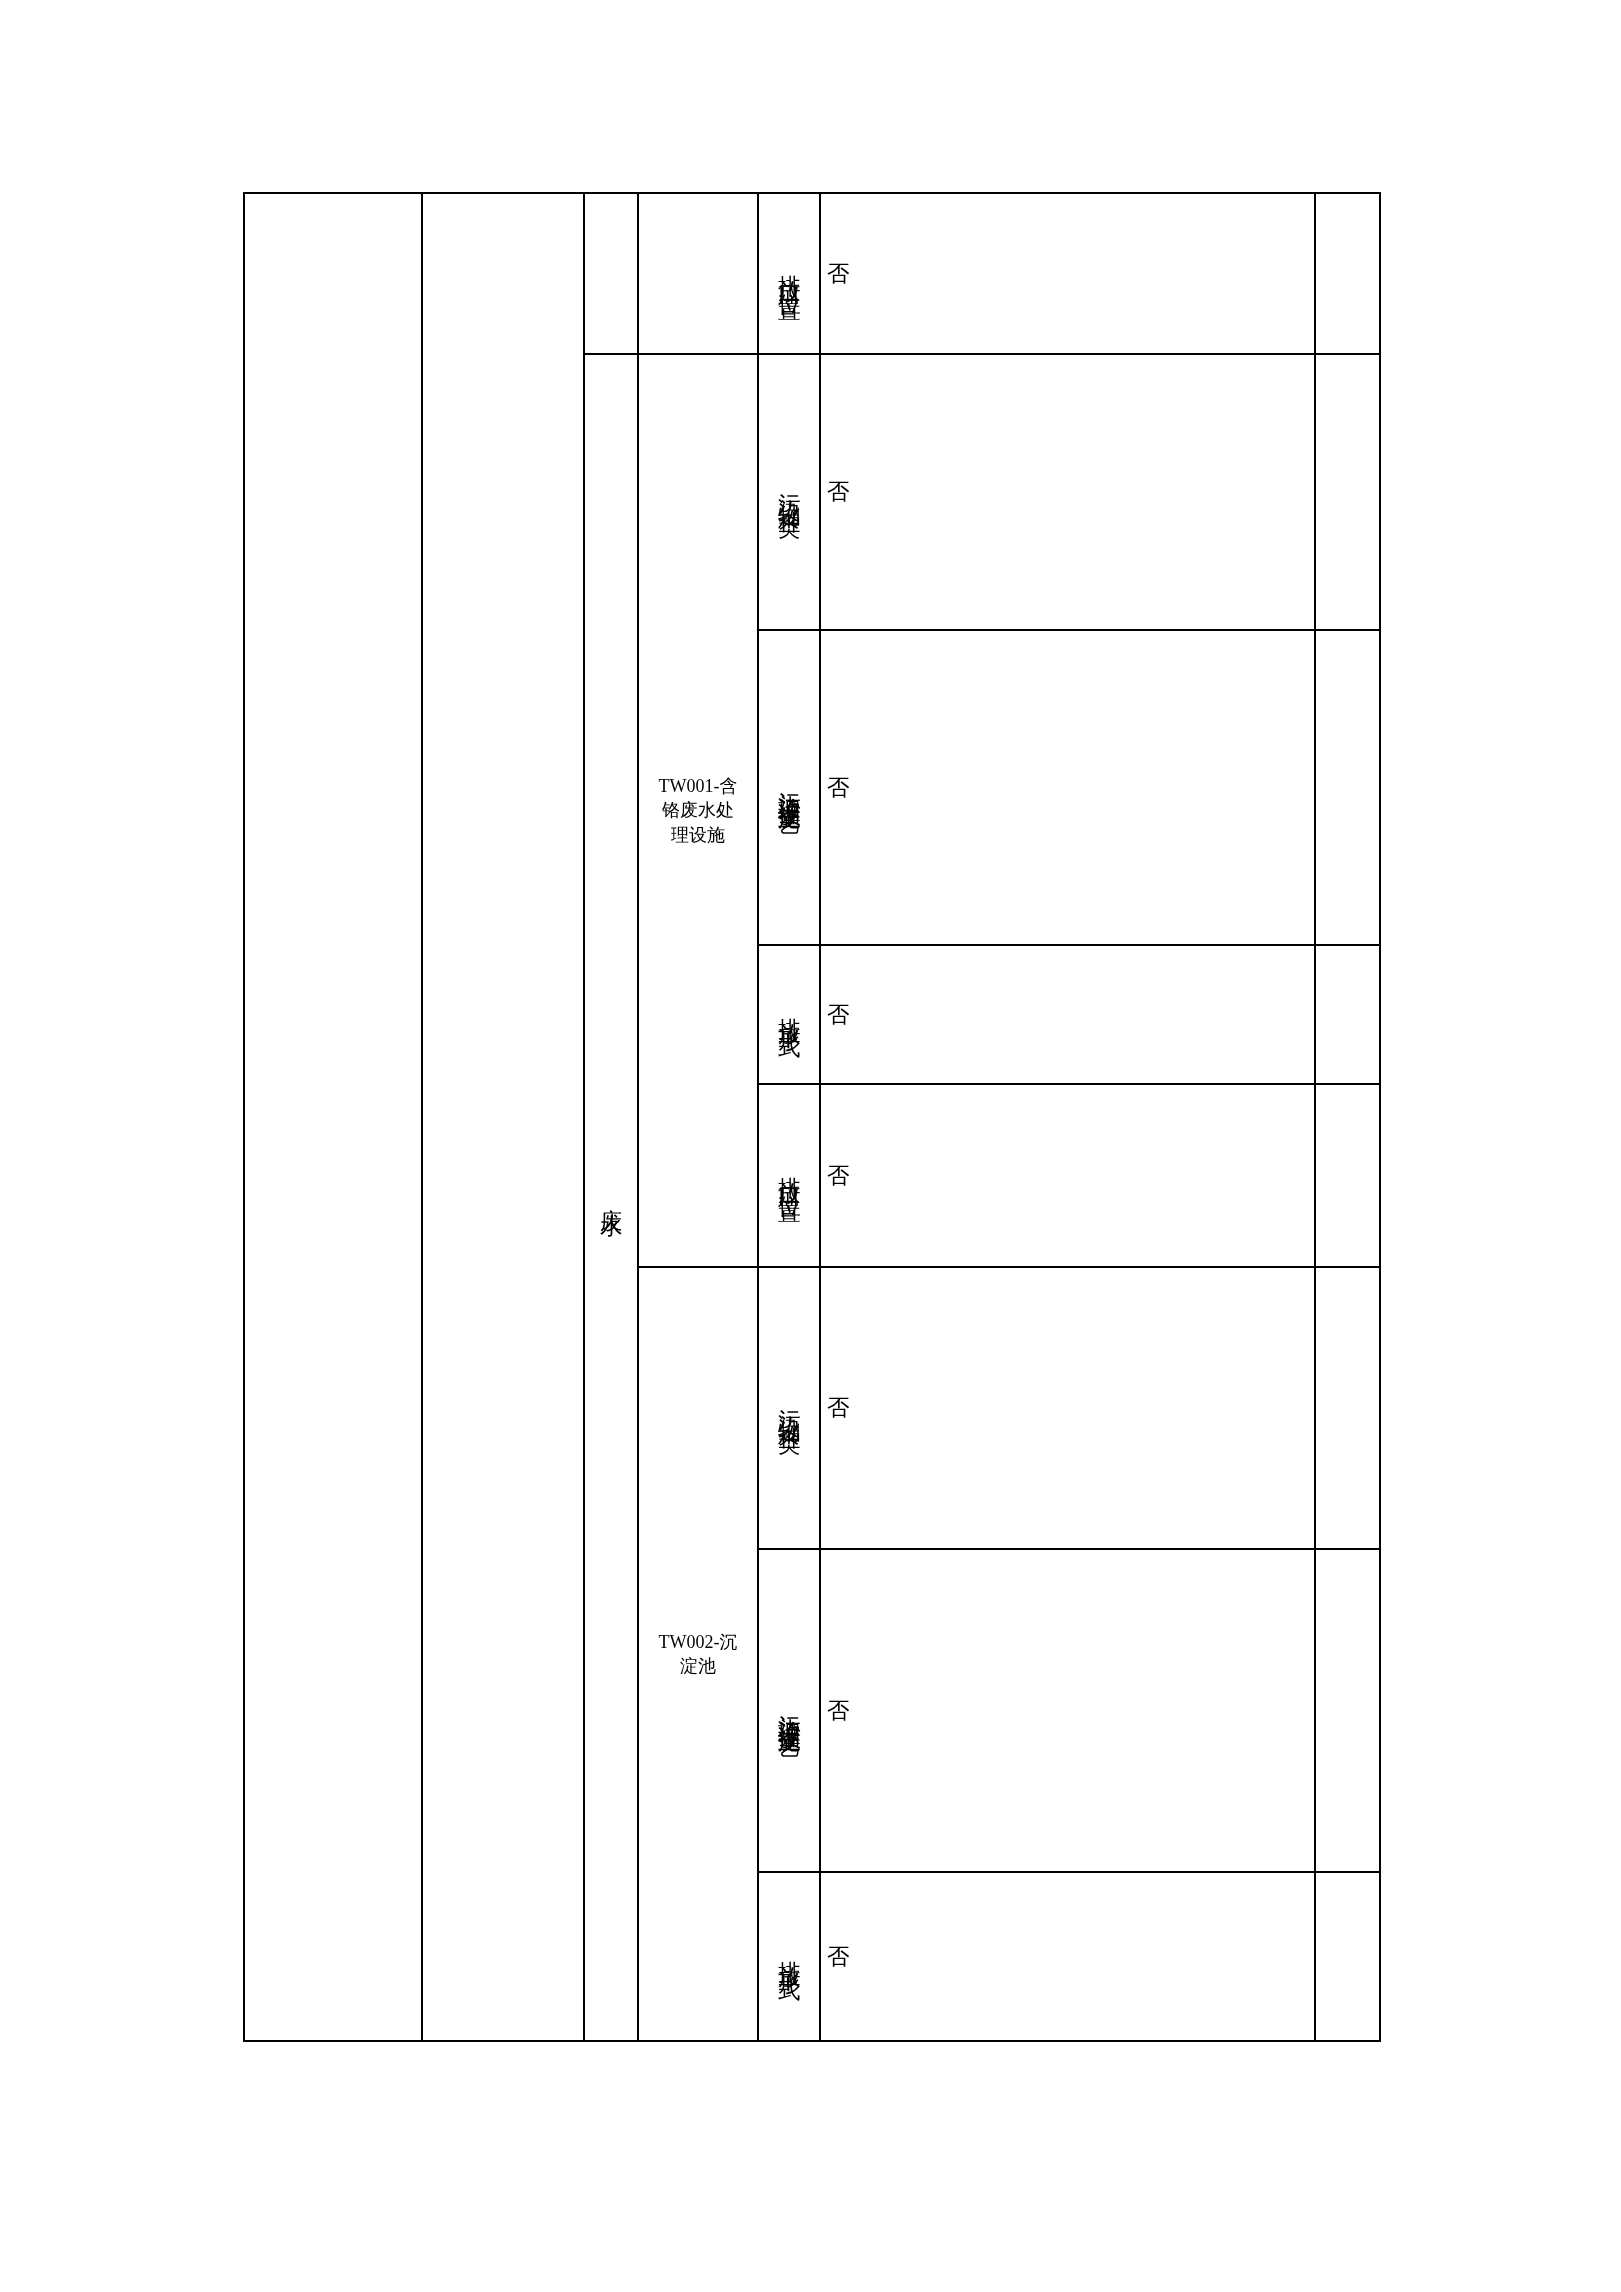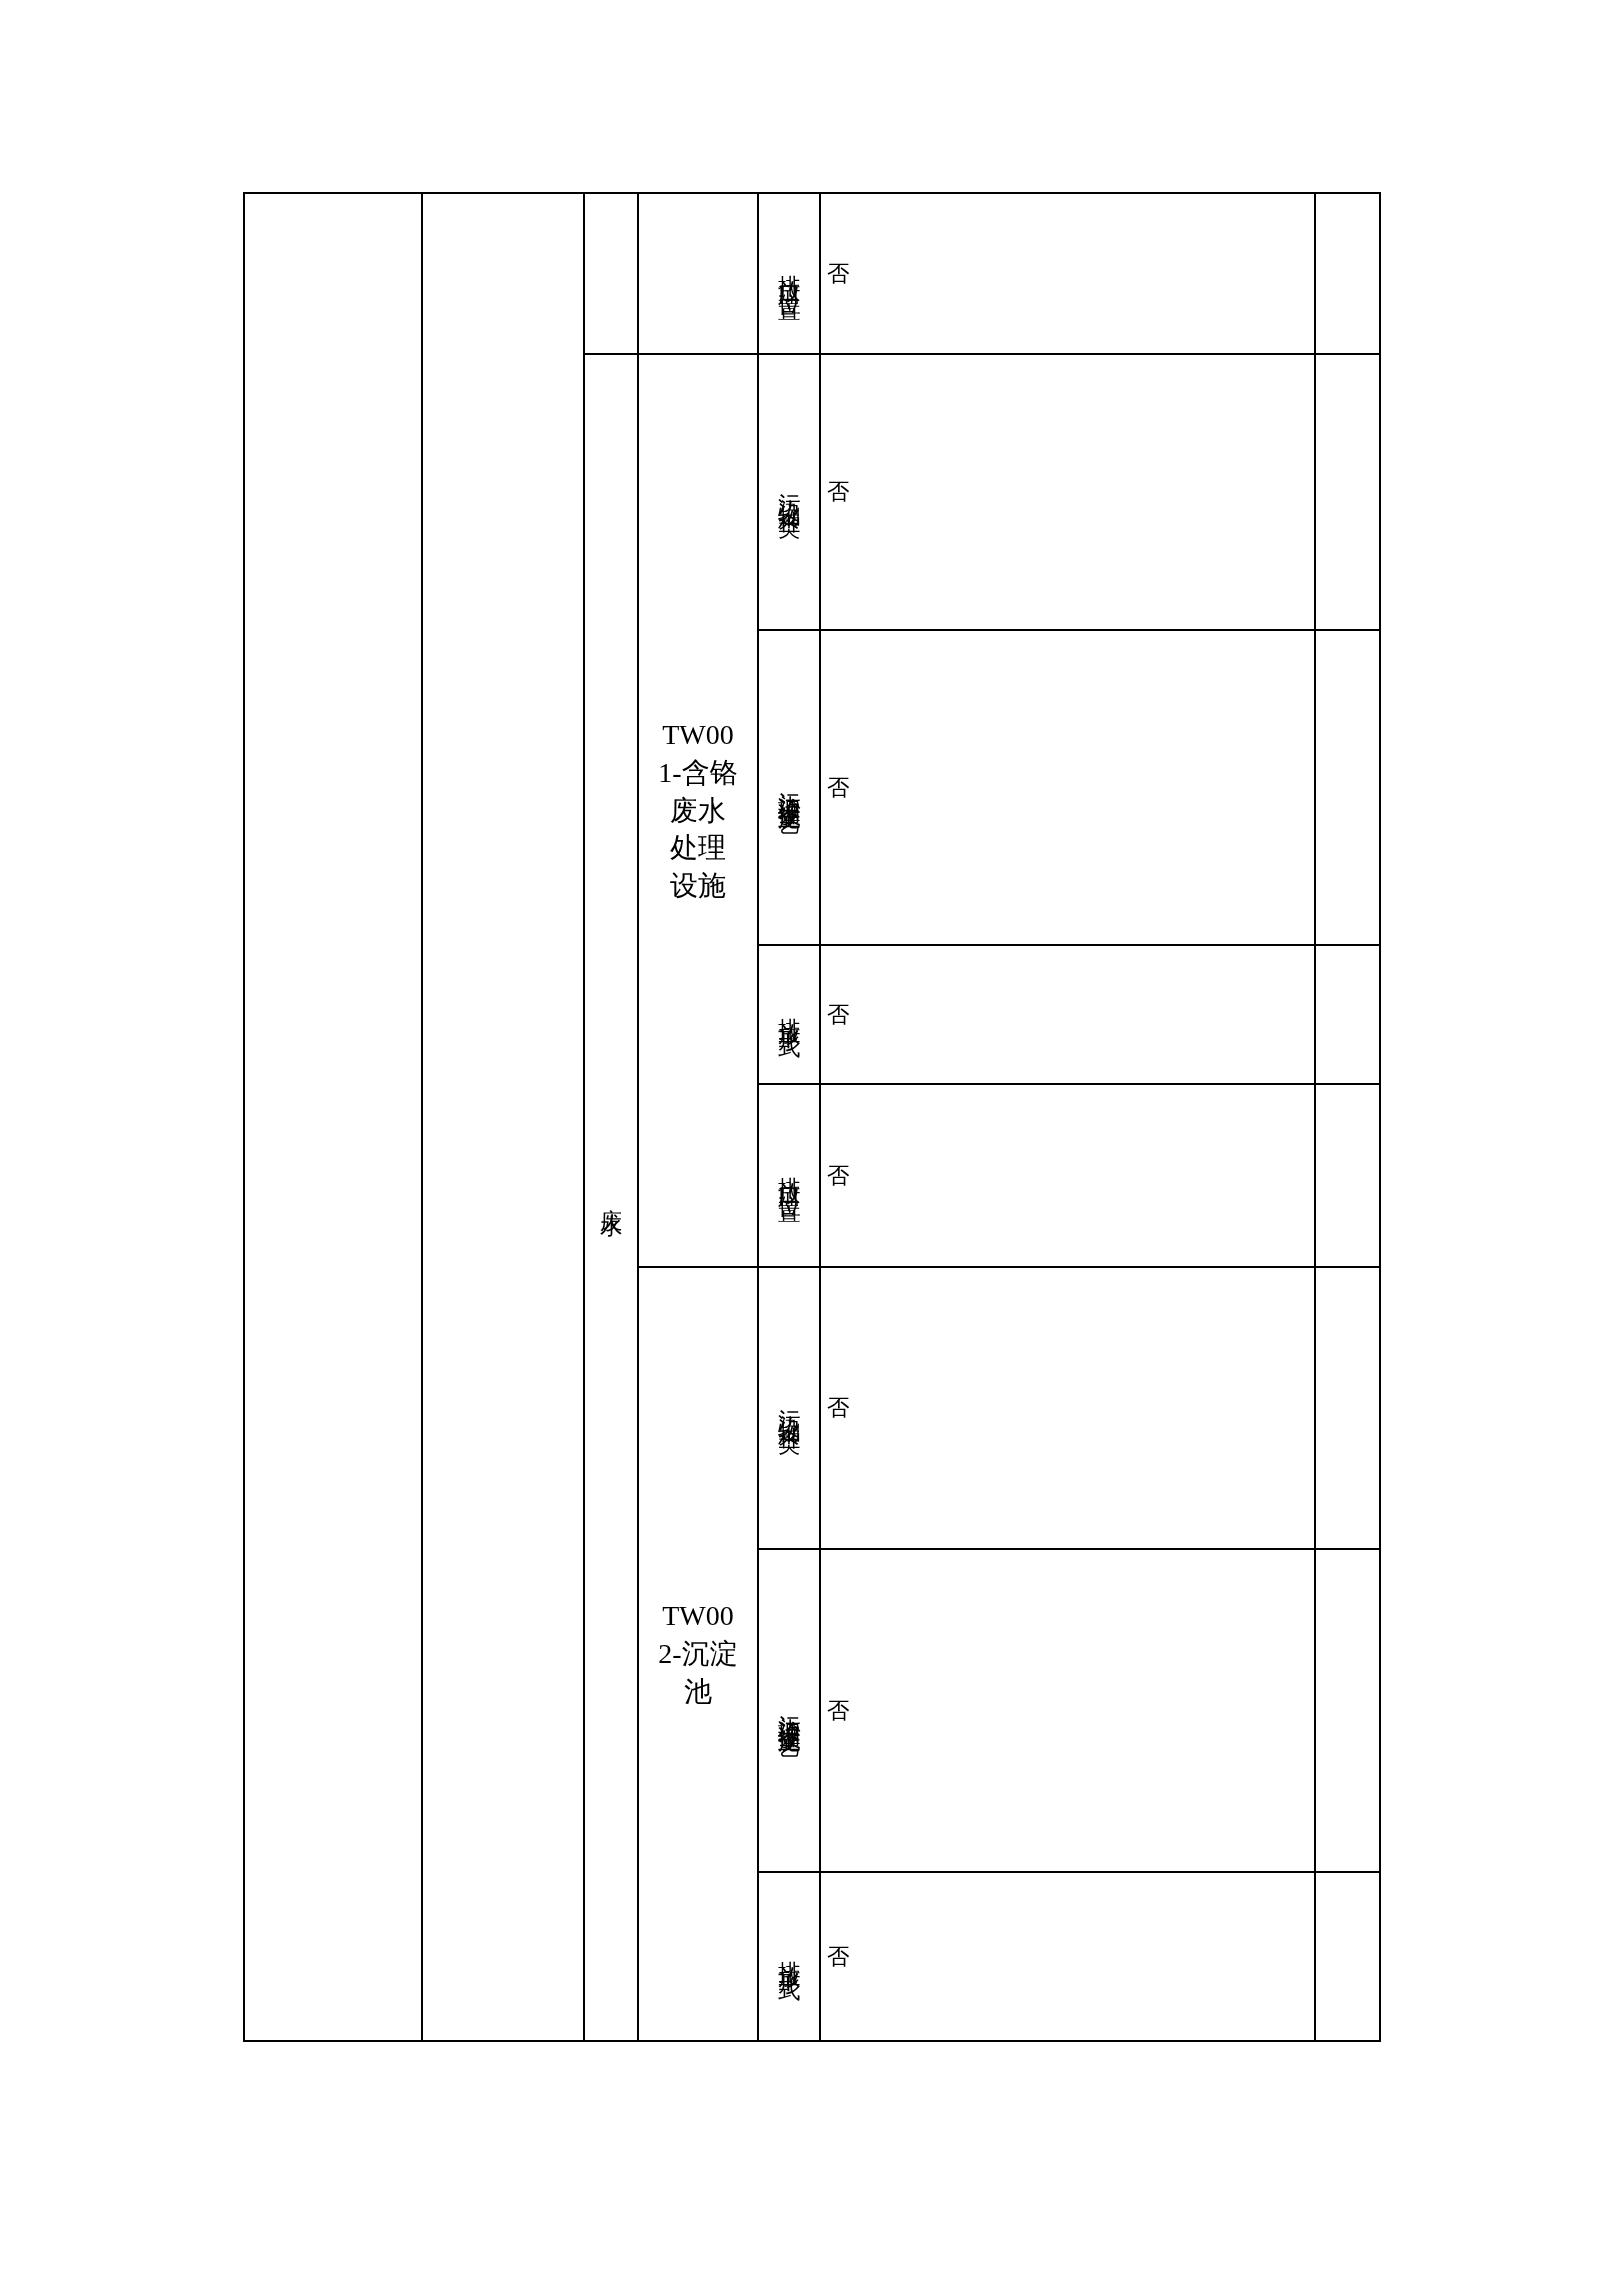--- a/index.html
+++ b/index.html
@@ -61,21 +61,21 @@
     display: inline-block;
     white-space: nowrap;
   }
   .htext {
     font-size: 22.5px;
     line-height: 1.3;
     display: block;
     padding: 0 5.9px;
   }
   .facility-name {
-    font-size: 28px;
+    font-size: 18px;
     line-height: 1.35;
     display: block;
     padding: 0 19px;
     word-break: break-all;
   }
   .col-a { width: 178px; }
   .col-b { width: 162px; }
   .col-c { width: 54px; }
   .col-d { width: 120px; }
   .col-e { width: 62px; }

